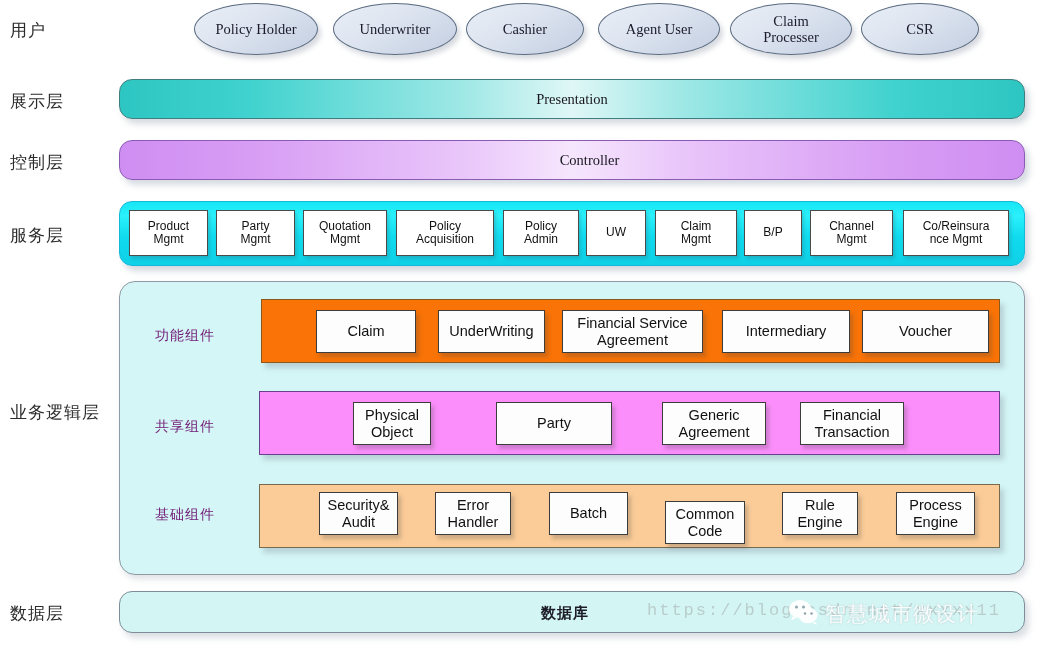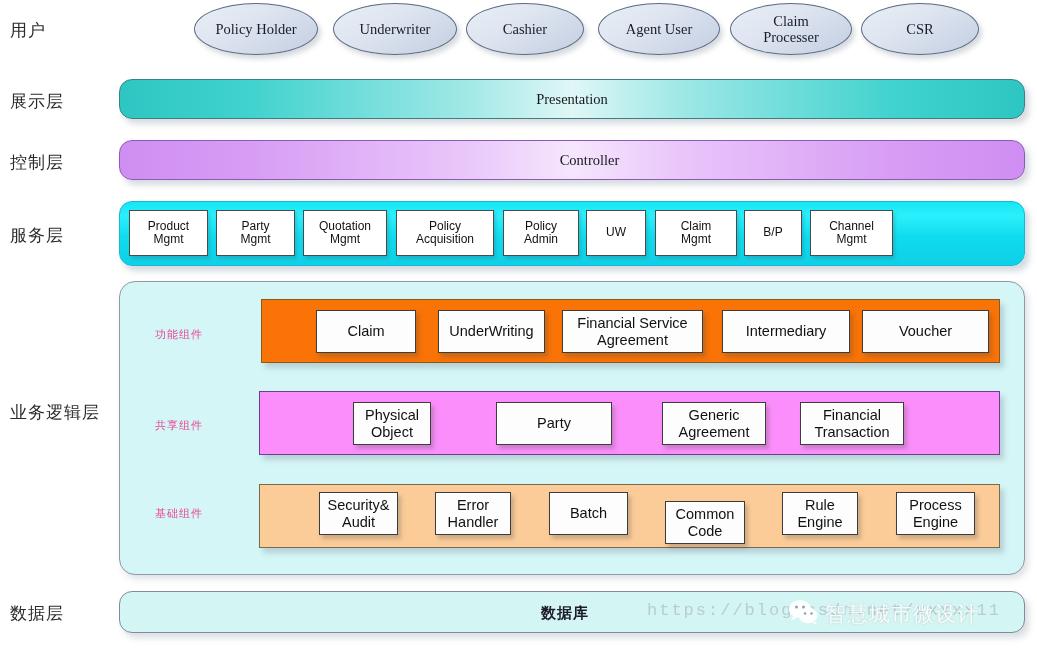--- a/index.html
+++ b/index.html
@@ -103,22 +103,22 @@
     position: absolute;
     border-radius: 16px;
     border: 1.2px solid #8e9aa5;
     background: #d4f6f6;
     box-sizing: border-box;
     box-shadow: 3px 4px 6px rgba(130,140,155,0.26);
   }
   .biz-row-label {
     position: absolute;
     font-family: "Liberation Serif", "DejaVu Serif", serif;
-    font-size: 11px;
-    color: #ec4899;
+    font-size: 14px;
+    color: #701a75;
     letter-spacing: 1px;
     white-space: nowrap;
   }
   .band {
     position: absolute;
     box-sizing: border-box;
     box-shadow: 4px 5px 5px rgba(120,130,145,0.30);
   }
   .band-functional { background: #f97306; border: 1.3px solid #8a5a1c; }
   .band-shared     { background: #fb8efb; border: 1.3px solid #6b3f8f; }
@@ -243,20 +243,23 @@
     <span class="ml">UW</span>
   </div>
   <div class="svc-box" style="left:655px; top:210px; width:82px; height:46px;">
     <span class="ml">Claim<br>Mgmt</span>
   </div>
   <div class="svc-box" style="left:744px; top:210px; width:58px; height:46px;">
     <span class="ml">B/P</span>
   </div>
   <div class="svc-box" style="left:810px; top:210px; width:83px; height:46px;">
     <span class="ml">Channel<br>Mgmt</span>
+  </div>
+  <div class="svc-box" style="left:903px; top:210px; width:106px; height:46px;">
+    <span class="ml">Co/Reinsura<br>nce Mgmt</span>
   </div>
 
   <div class="biz-container" style="left:119px; top:281px; width:906px; height:294px;"></div>
 
   <div class="biz-row-label" style="left:155px; top:327px;">功能组件</div>
   <div class="band band-functional" style="left:261px; top:299px; width:739px; height:64px;"></div>
 
   <div class="comp-box" style="left:316px; top:310px; width:100px; height:43px;">
     <span class="ml">Claim</span>
   </div>

